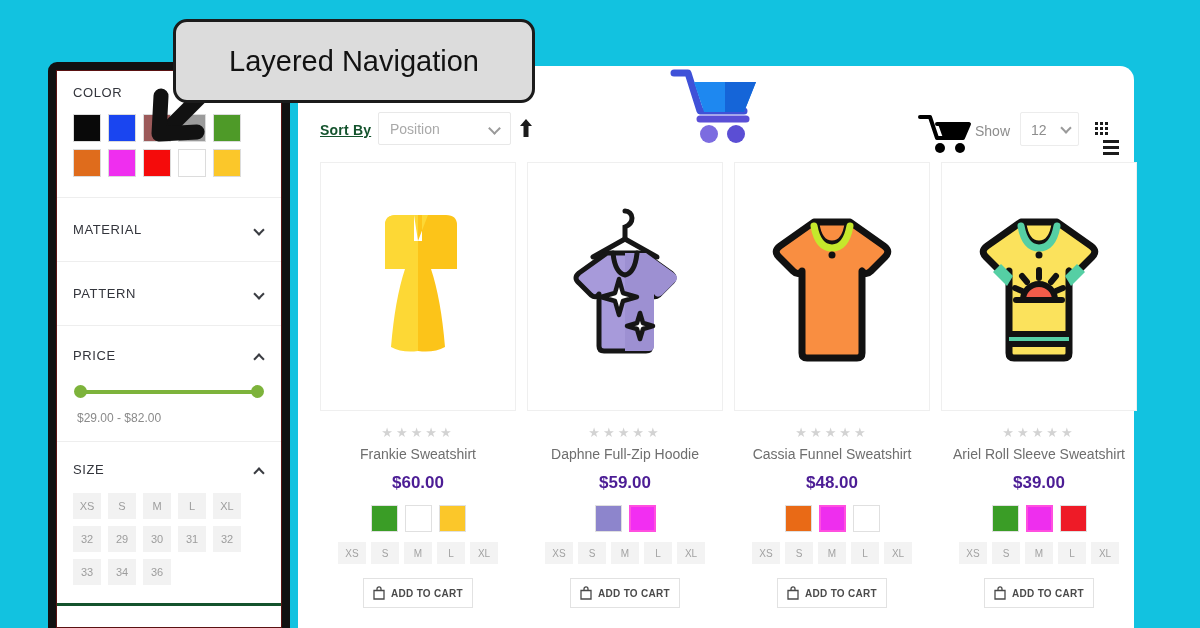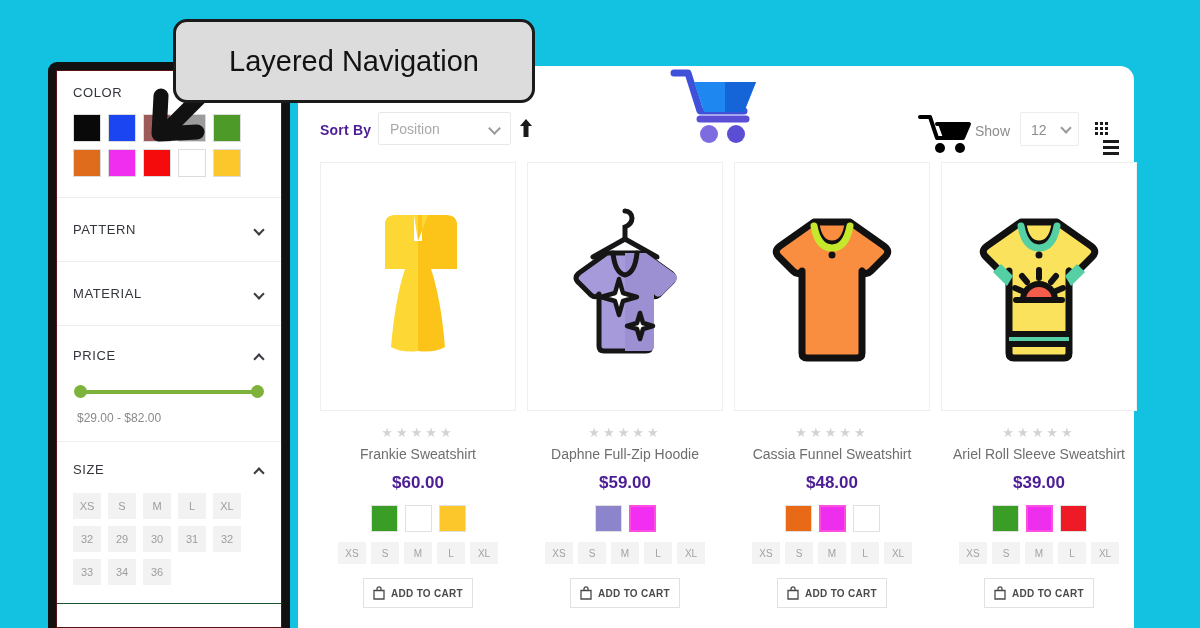--- a/index.html
+++ b/index.html
@@ -20,22 +20,22 @@
     border-top-left-radius: 0px;
   }
 
   
   #toolbar {
     position: absolute; left: 0; top: 42px;
     width: 836px; height: 48px;
   }
   .sortby-label {
     position: absolute; left: 22px; top: 14px;
-    font-size: 14px; font-weight: bold; color: #4c1d95;
-    letter-spacing: .2px;
+    font-size: 14px; font-weight: bold; color: #14532d;
+    text-decoration: underline; letter-spacing: .2px;
   }
   .sort-select {
     position: absolute; left: 80px; top: 4px;
     width: 133px; height: 33px;
     border: 1px solid #e8e8e8; background: #fff;
     border-radius: 2px;
   }
   .sort-select .val {
     position: absolute; left: 11px; top: 8px;
     font-size: 14px; color: #a9a9a9;
@@ -441,48 +441,48 @@
         <span style="background:#df6c1c"></span>
         <span style="background:#ef2eef"></span>
         <span style="background:#f50b0b"></span>
         <span style="background:#ffffff"></span>
         <span style="background:#fbc72a"></span>
       </div>
     </div>
 
     <div class="filter-block">
       <div class="filter-head" style="padding-top:24px;padding-bottom:24px;">
-        <span>PATTERN</span>
+        <span>MATERIAL</span>
         <span class="caret down" style="top:28px;"></span>
       </div>
     </div>
 
     <div class="filter-block">
       <div class="filter-head" style="padding-top:24px;padding-bottom:24px;">
-        <span>MATERIAL</span>
+        <span>PATTERN</span>
         <span class="caret down" style="top:28px;"></span>
       </div>
     </div>
 
     <div class="filter-block">
       <div class="filter-head" style="padding-top:22px;">
         <span>PRICE</span>
         <span class="caret up" style="top:29px;"></span>
       </div>
       <div class="price-body">
         <div class="slider">
           <div class="bar"></div>
           <div class="knob l"></div>
           <div class="knob r"></div>
         </div>
         <div class="price-range">$29.00 - $82.00</div>
       </div>
     </div>
 
-    <div class="filter-block" style="border-bottom:1px solid #14532d;">
+    <div class="filter-block" style="border-bottom:3px solid #14532d;">
       <div class="filter-head" style="padding-top:20px;">
         <span>SIZE</span>
         <span class="caret up" style="top:27px;"></span>
       </div>
       <div class="size-body">
         <span>XS</span>
         <span>S</span>
         <span>M</span>
         <span>L</span>
         <span>XL</span>

